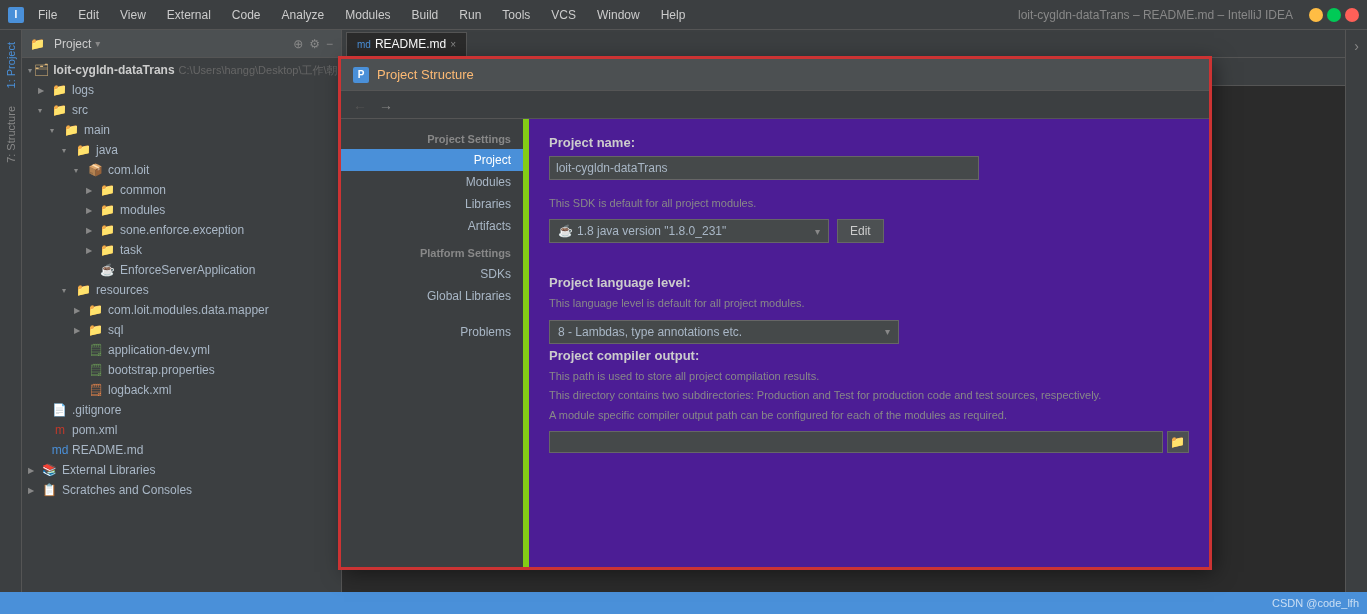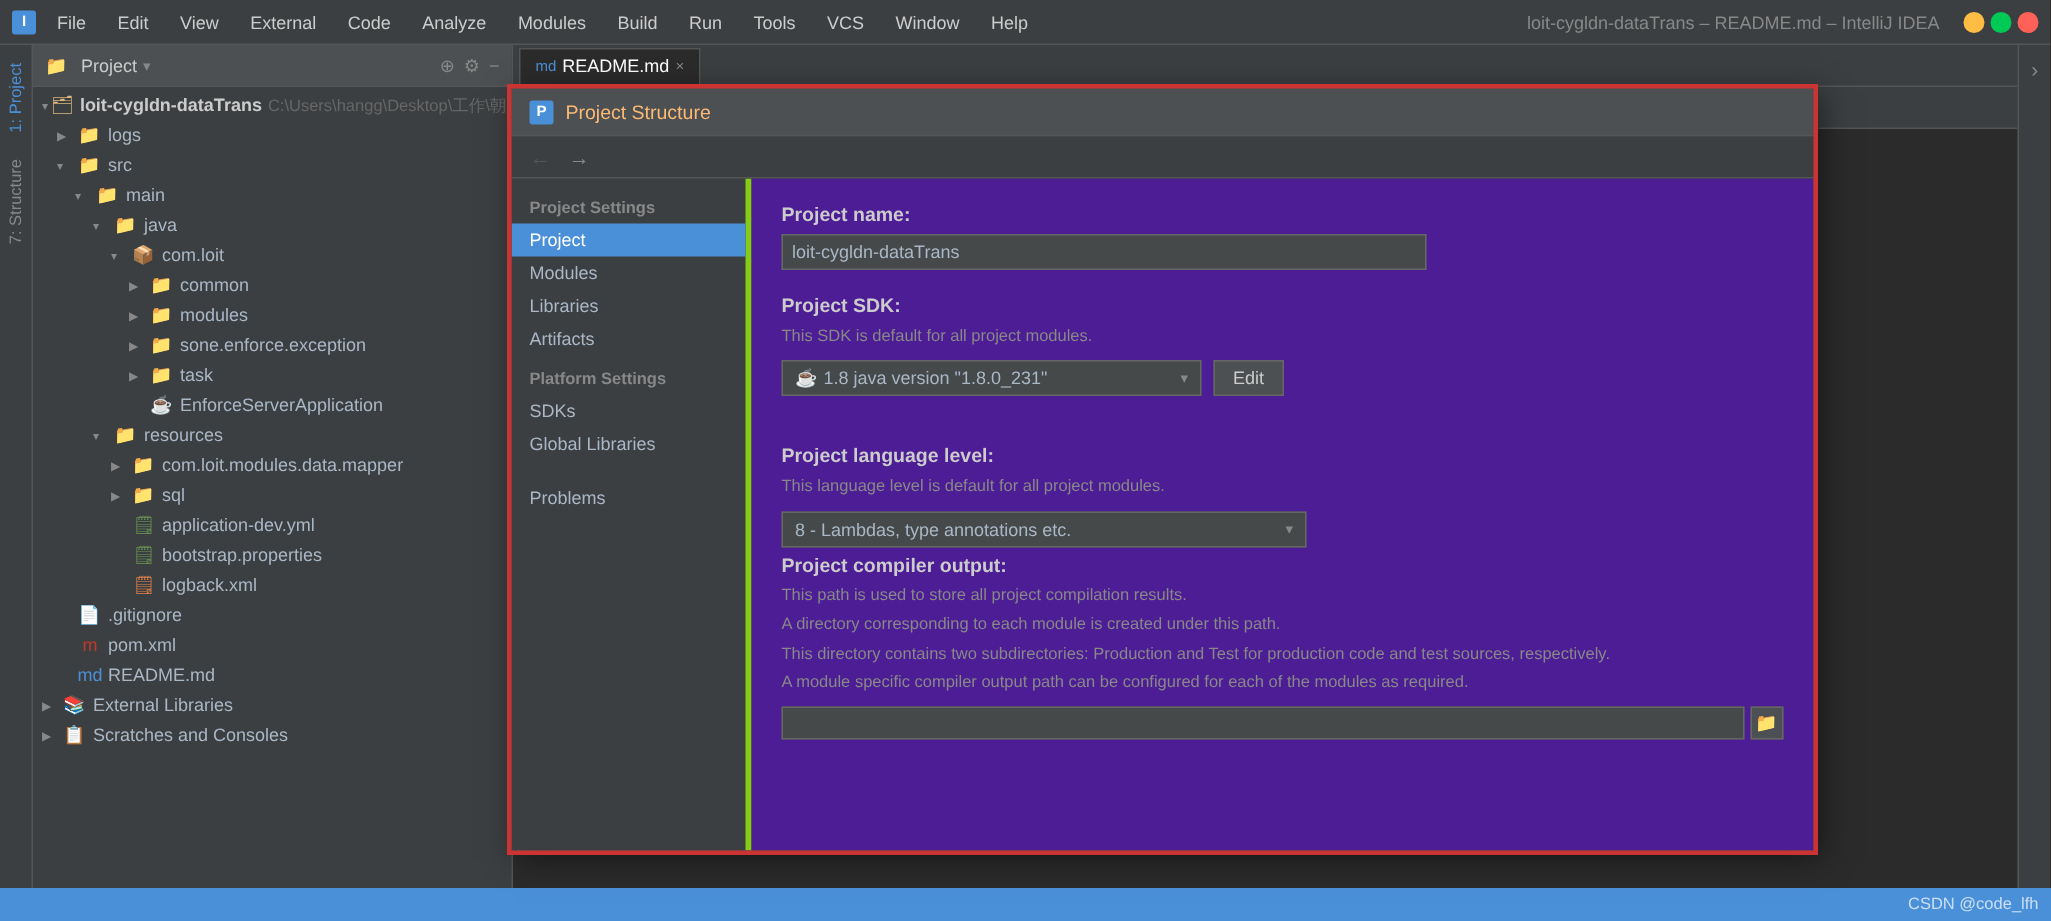--- a/index.html
+++ b/index.html
@@ -282,23 +282,24 @@
     .nav-arrow.disabled { color: #555; cursor: default; }
 
     #dialog-content {
       display: flex;
       flex: 1;
       overflow: hidden;
     }
 
     
     #left-nav {
-      width: 160px;
-      border-right: 4px solid #84cc16;
+      width: 188px;
+      border-right: 6px solid #84cc16;
       padding: 8px 0;
+      text-align: right;
     }
     .nav-section-title {
       padding: 6px 12px 4px;
       font-size: 11px;
       font-weight: bold;
       color: #888;
       text-transform: none;
     }
     .nav-item {
       padding: 4px 12px;
@@ -735,21 +736,20 @@
     </div>
 
     <div id="right-content">
 
       
       <div class="section-title">Project name:</div>
       <input class="project-name-input" type="text" value="loit-cygldn-dataTrans" style="">
 
       
       <div class="sdk-section">
-        <div class="section-title">Project SDK:</div>
         <div class="section-desc">This SDK is default for all project modules.</div>
         <div class="sdk-row">
           <div class="sdk-dropdown">
             <span class="sdk-icon">☕</span>
             <span class="sdk-label">1.8 java version "1.8.0_231"</span>
             <span class="dropdown-arrow">▾</span>
           </div>
           <button class="sdk-edit-btn">Edit</button>
         </div>
       </div>
@@ -761,21 +761,20 @@
         <div class="language-dropdown">
           <span class="lang-label">8 - Lambdas, type annotations etc.</span>
           <span class="dropdown-arrow">▾</span>
         </div>
       </div>
 
       
       <div class="compiler-section">
         <div class="section-title">Project compiler output:</div>
         <div class="section-desc">This path is used to store all project compilation results.</div>
-        <div class="section-desc">A directory corresponding to each module is created under this path.</div>
         <div class="section-desc">This directory contains two subdirectories: Production and Test for production code and test sources, respectively.</div>
         <div class="section-desc">A module specific compiler output path can be configured for each of the modules as required.</div>
         <div class="compiler-path-row">
           <input class="compiler-path-input" type="text" value="" style="">
           <button class="compiler-folder-btn">📁</button>
         </div>
       </div>
 
     </div>
   </div>

